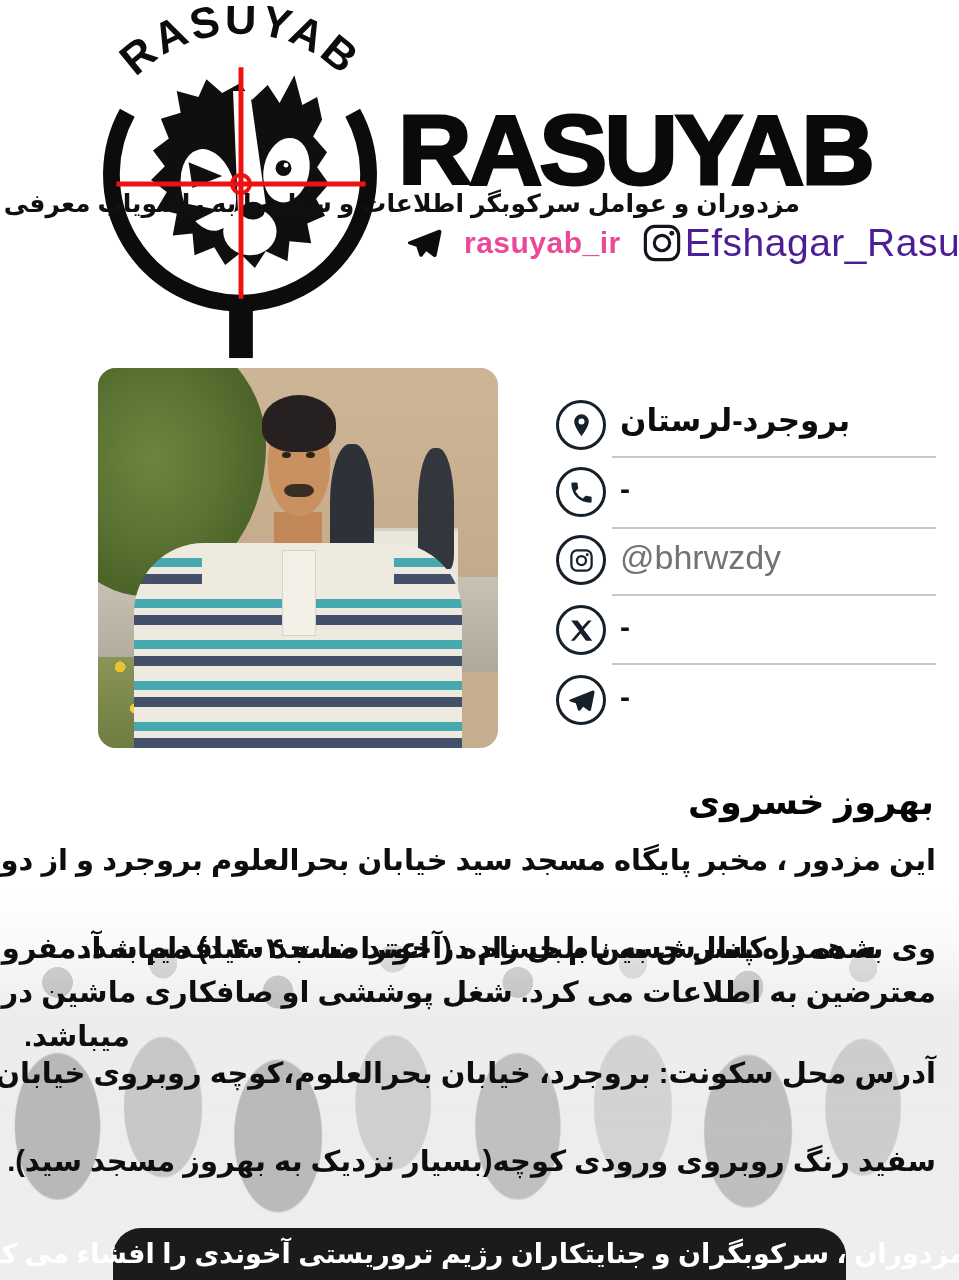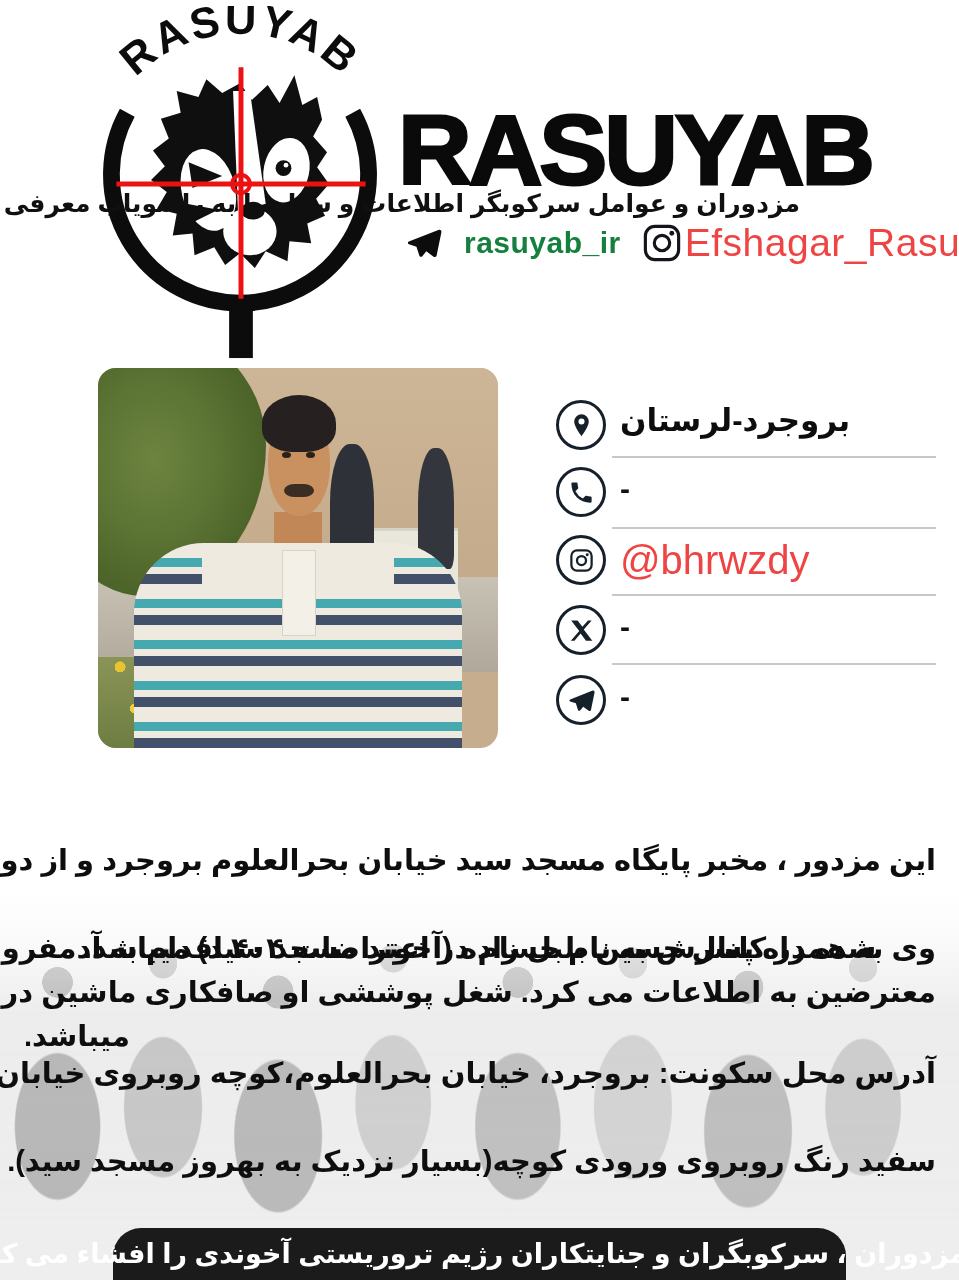--- a/index.html
+++ b/index.html
@@ -44,23 +44,23 @@
   #subtitle{
     position:absolute;left:368px;top:189px;width:432px;height:32px;
     direction:rtl;text-align:left; 
     font-size:25px;font-weight:700;color:#101010;white-space:nowrap;
   }
   #social-row{
     position:absolute;left:406px;top:219px;width:460px;height:48px;
     display:flex;align-items:center;
   }
   .tg-plane-header{width:36px;height:36px;flex:0 0 auto;}
-  #tg-handle{font-size:30px;font-weight:bold;color:#15803d;margin-left:22px;letter-spacing:.5px;}
+  #tg-handle{font-size:30px;font-weight:bold;color:#ec4899;margin-left:22px;letter-spacing:.5px;}
   .ig-glyph-header{width:42px;height:42px;margin-left:20px;flex:0 0 auto;}
-  #ig-handle{font-size:39px;font-weight:400;color:#ef4444;margin-left:2px;letter-spacing:.5px;}
+  #ig-handle{font-size:39px;font-weight:400;color:#4c1d95;margin-left:2px;letter-spacing:.5px;}
   
   #photo{
     position:absolute;left:98px;top:368px;width:400px;height:380px;
     border-radius:18px;overflow:hidden;background:#c6ad8e;
   }
   .ph{position:absolute;}
   #ph-wall{left:0;top:0;width:100%;height:60%;
     background:linear-gradient(180deg,#cdb697 0%,#c3aохot 0%,#c3aa8a 100%);}
   #ph-pave{left:0;top:55%;width:100%;height:25%;background:linear-gradient(180deg,#c8c2b4,#b0a99b);}
   #ph-grass{left:0;bottom:0;width:62%;height:24%;background:linear-gradient(180deg,#8a9457,#6e7d42);}
@@ -94,21 +94,21 @@
   .c-icon{
     position:absolute;left:556px;width:50px;height:50px;border-radius:50%;
     border:3px solid #16202a;box-sizing:border-box;background:#fff;
     display:flex;align-items:center;justify-content:center;
   }
   .c-icon svg{width:27px;height:27px;}
   .c-sep{position:absolute;left:612px;width:324px;height:0;border-top:2px solid #c8c8c8;}
   .c-val{position:absolute;left:620px;width:314px;height:44px;font-size:30px;}
   .c-val.fa{direction:rtl;text-align:left;font-weight:700;font-size:31px;}
   .c-val.dash{font-weight:bold;color:#111;}
-  .c-val.handle{font-size:40px;color:#ef4444;}
+  .c-val.handle{font-size:34px;color:#737373;}
   
   #person-name{
     position:absolute;left:520px;top:782px;width:414px;height:44px;
     direction:rtl;text-align:right;font-size:35px;font-weight:bold;color:#050505;
   }
   .bio-line{
     position:absolute;left:24px;width:912px;height:44px;
     direction:rtl;font-size:29px;font-weight:600;color:#0e0e0e;
     text-align:justify;text-align-last:justify;white-space:nowrap;
   }
@@ -234,20 +234,21 @@
   <div class="c-val dash" style="top:610px">-</div>
   <div class="c-sep" style="top:663px"></div>
 
   <div class="c-icon" style="top:675px">
     <svg viewBox="0 0 24 24">
         <path fill="#16202a" d="M22 3.2 1.9 11c-.9.35-.85 1.6.07 1.9l5 1.6 1.9 5.9c.3.9 1.45 1.1 2.05.35l2.6-3.2 4.9 3.6c.75.55 1.8.15 2-.75L23.6 4.8c.2-1-.75-1.9-1.6-1.6z"></path>
       </svg>
   </div>
   <div class="c-val dash" style="top:680px">-</div>
 
+  <div id="person-name">بهروز خسروی</div>
 
   <div class="bio-line" style="top:843px">این مزدور ، مخبر پایگاه مسجد سید خیابان بحرالعلوم بروجرد و از دوستان مزدور اعلام</div>
   <div class="bio-line center" style="top:887px">شده در کانال حسین بلبل زاده (آخوند مسجد سید) میباشد.</div>
   <div class="bio-line" style="top:931px">وی به همراه پسرش به نام حسام در اعتراضات ۴۰۴ اقدام به آدمفروشی و معرفی</div>
   <div class="bio-line" style="top:975px">معترضین به اطلاعات می کرد. شغل پوششی او صافکاری ماشین در بلوار امام بروجرد</div>
   <div class="bio-line left" style="top:1019px">میباشد.</div>
   <div class="bio-line" style="top:1056px">آدرس محل سکونت: بروجرد، خیابان بحرالعلوم،کوچه روبروی خیابان حافظ، درب</div>
   <div class="bio-line center" style="top:1100px">سفید رنگ روبروی ورودی کوچه(بسیار نزدیک به بهروز مسجد سید).</div>
 
   <div id="footer-banner">

